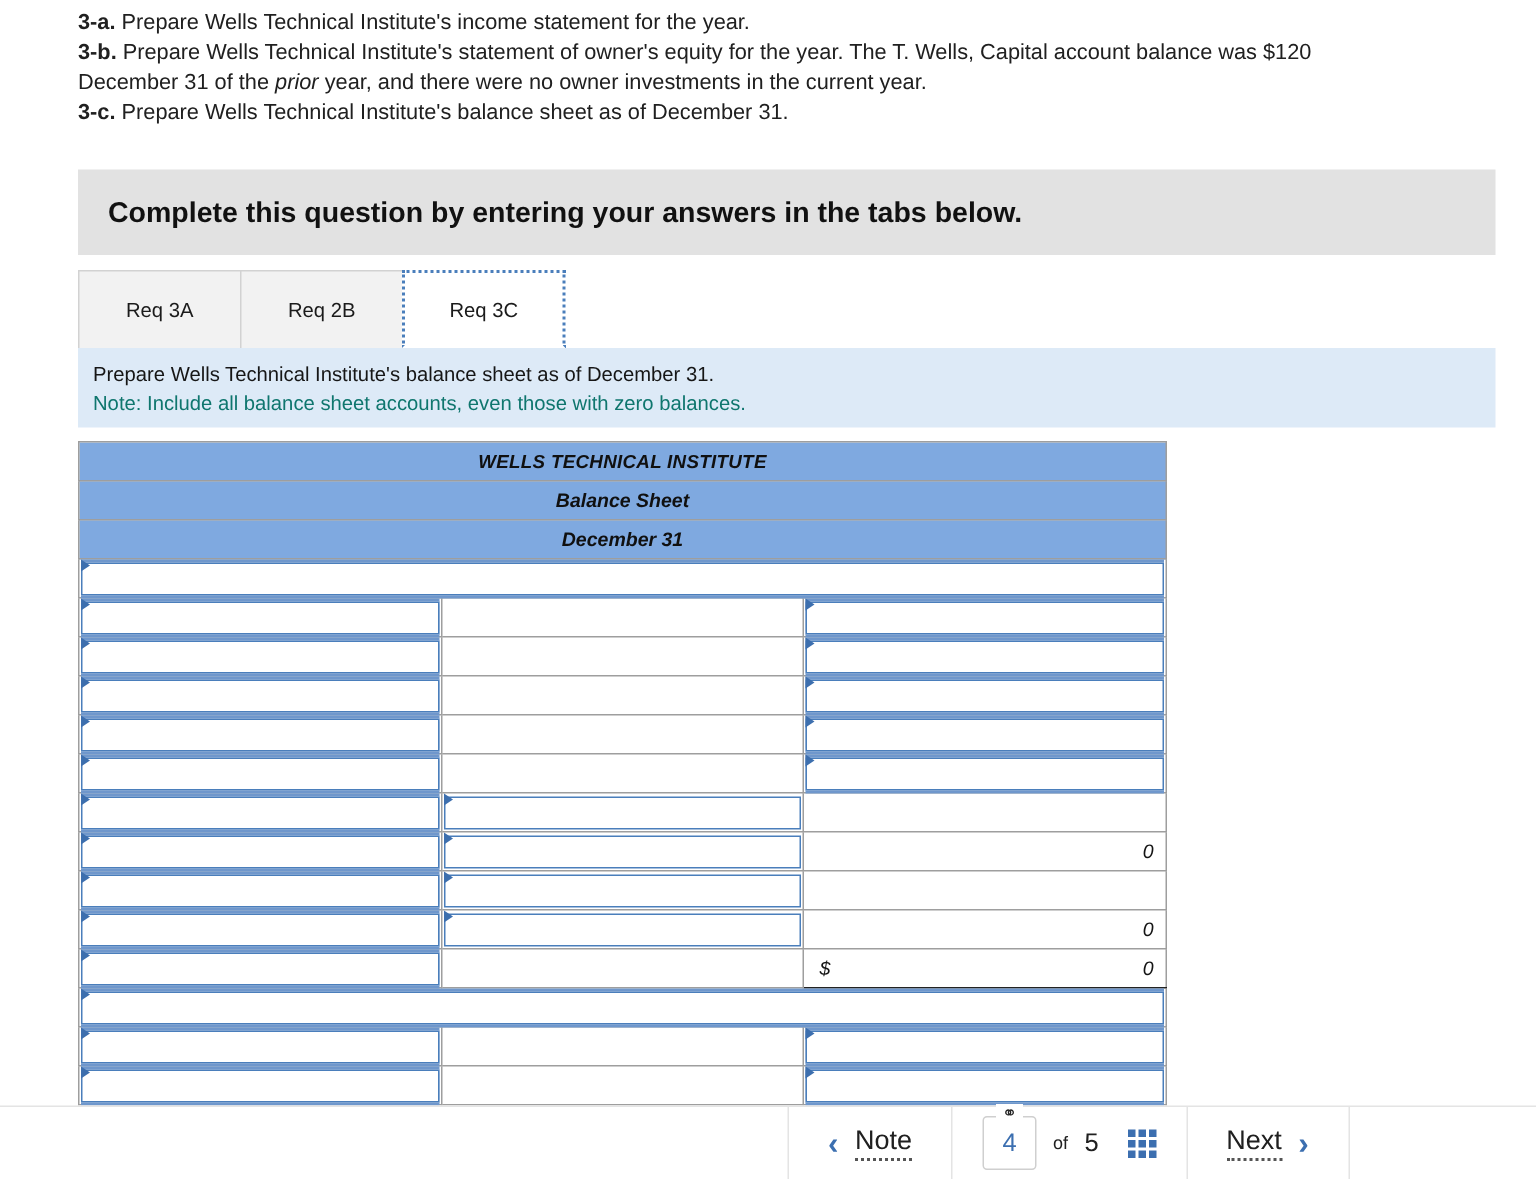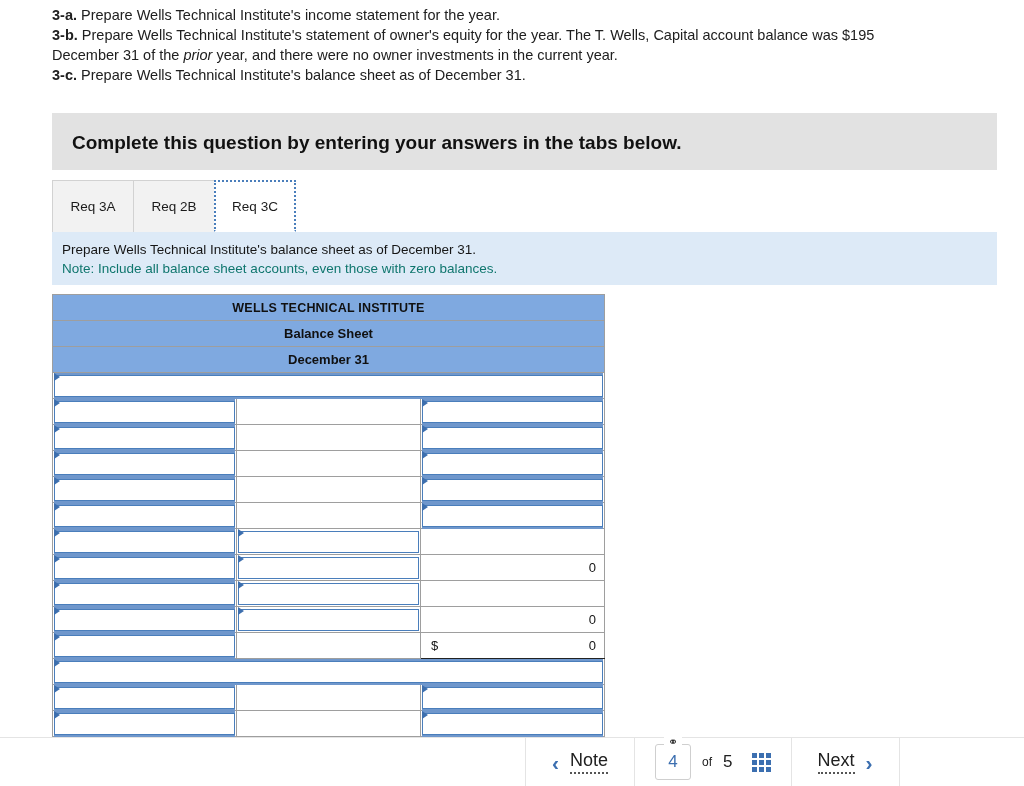--- a/index.html
+++ b/index.html
@@ -58,21 +58,21 @@
   
   .tabs {
     position: absolute;
     left: 52px;
     top: 180px;
     height: 52px;
     display: flex;
     align-items: stretch;
   }
   .tab {
-    width: 82px;
+    width: 109px;
     box-sizing: border-box;
     background: #f2f2f2;
     border: 1px solid #d2d2d2;
     border-bottom: none;
     display: flex;
     align-items: center;
     justify-content: center;
     font-size: 13.5px;
     color: #1b1b1b;
     margin-right: -1px;
@@ -101,23 +101,24 @@
     line-height: 19px;
     color: #161616;
   }
   .req-note { color: #0f766e; }
 
   
   .sheet {
     position: absolute;
     left: 52px;
     top: 294px;
-    width: 553px;
+    width: 726px;
     border-collapse: collapse;
     table-layout: fixed;
+    font-style: italic;
   }
   .sheet td {
     padding: 0;
     border: 1px solid #9e9e9e;
     height: 26px;
     box-sizing: border-box;
   }
   .hdr td {
     background: #7fa9e0;
     text-align: center;
@@ -269,21 +270,21 @@
 
 <div class="page">
 
   <div class="prompt">
     <div class="line">
       <b>3-a.</b>
       <span>Prepare Wells Technical Institute's income statement for the year.</span>
     </div>
     <div class="line">
       <b>3-b.</b>
-      <span>Prepare Wells Technical Institute's statement of owner's equity for the year. The T. Wells, Capital account balance was $195</span>
+      <span>Prepare Wells Technical Institute's statement of owner's equity for the year. The T. Wells, Capital account balance was $120</span>
     </div>
     <div class="line">
       <span>December 31 of the</span>
       <i>prior</i>
       <span>year, and there were no owner investments in the current year.</span>
     </div>
     <div class="line">
       <b>3-c.</b>
       <span>Prepare Wells Technical Institute's balance sheet as of December 31.</span>
     </div>

